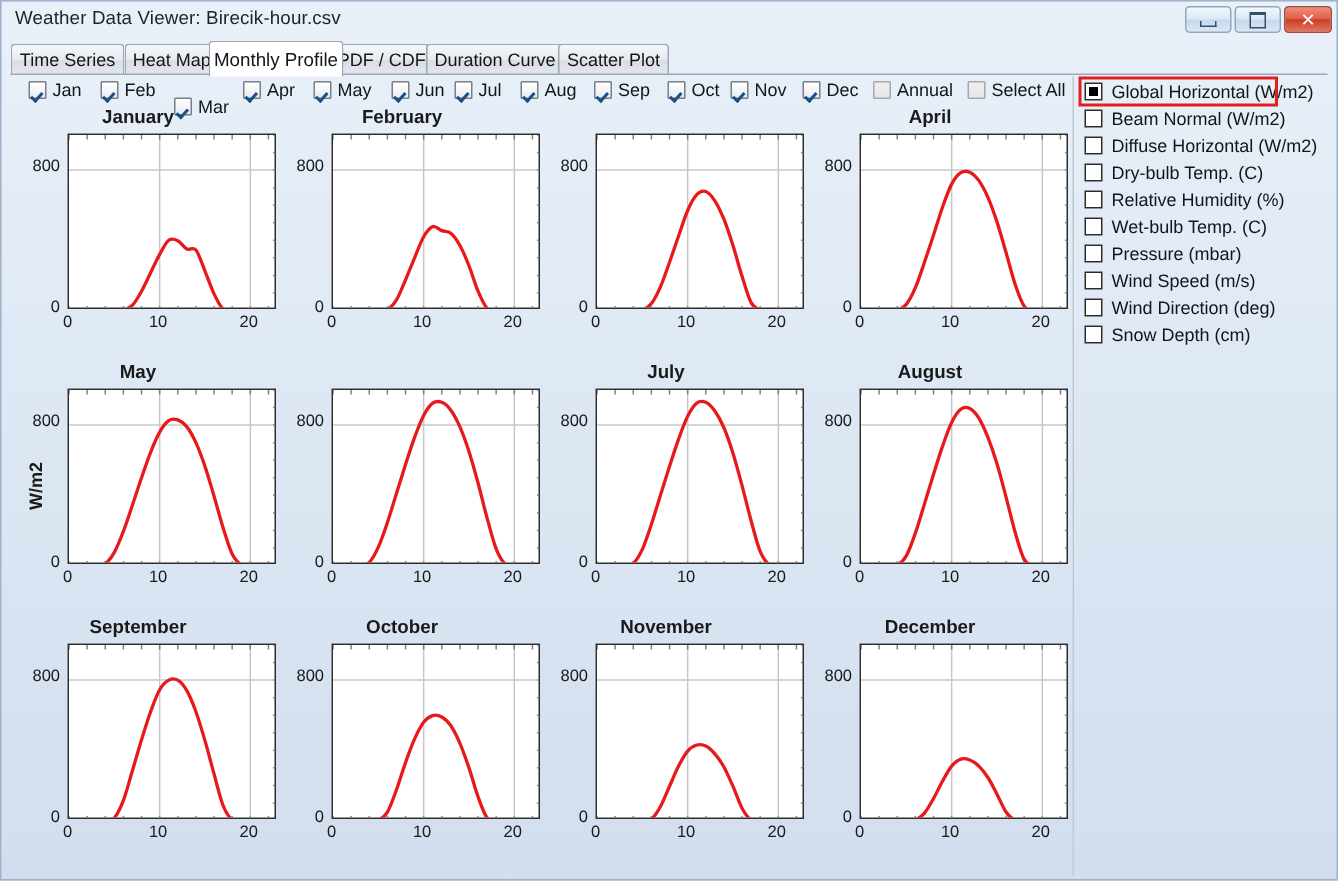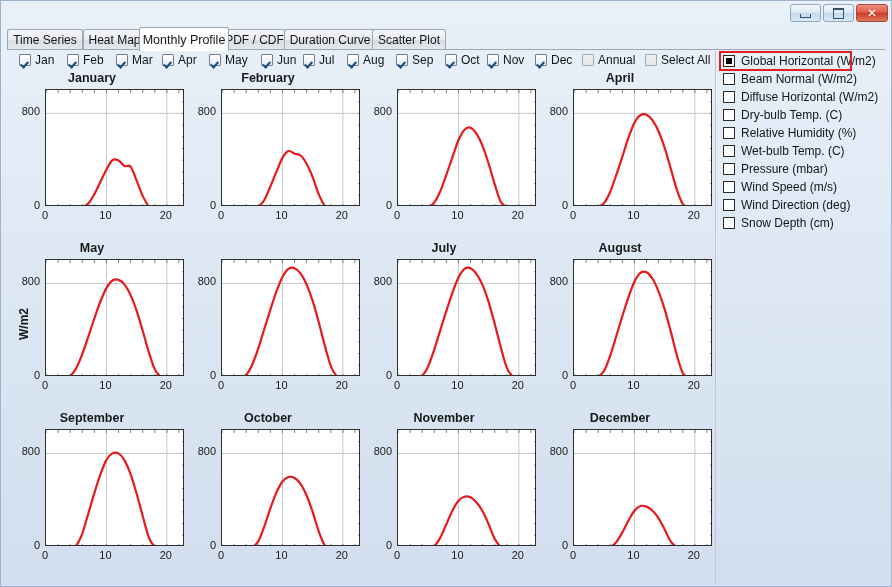--- a/index.html
+++ b/index.html
@@ -166,20 +166,21 @@
     white-space:nowrap;
   }
   svg{display:block;}
 </style>
 </head>
 <body>
 
 <div id="window">
 
   <div id="titlebar">
+    <div id="title-text">Weather Data Viewer: Birecik-hour.csv</div>
     <div class="winbtn" id="btn-min">
       <div class="glyph">
           <div class="minbox"></div>
         </div>
     </div>
     <div class="winbtn" id="btn-max">
       <div class="glyph">
           <div class="maxbox"></div>
         </div>
     </div>
@@ -212,21 +213,21 @@
 
   <div id="monthrow">
       <div class="cbk" style="left: 10px;">
         <div class="box checked"></div>
         <span class="lbl">Jan</span>
       </div>
       <div class="cbk" style="left: 58px;">
         <div class="box checked"></div>
         <span class="lbl">Feb</span>
       </div>
-      <div class="cbk" style="left: 107px;">
+      <div class="cbk" style="left: 107px; margin-top: 11px;">
         <div class="box checked"></div>
         <span class="lbl">Mar</span>
       </div>
       <div class="cbk" style="left: 153px;">
         <div class="box checked"></div>
         <span class="lbl">Apr</span>
       </div>
       <div class="cbk" style="left: 200px;">
         <div class="box checked"></div>
         <span class="lbl">May</span>

